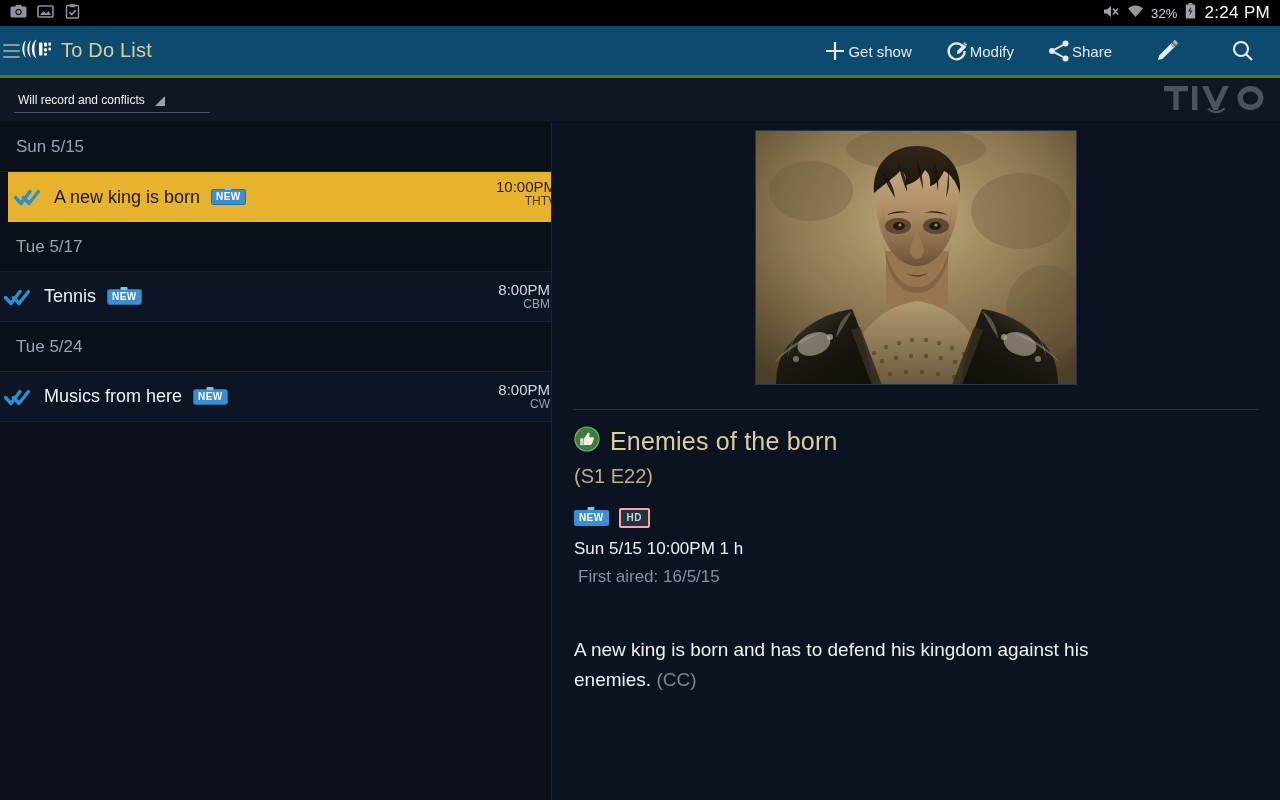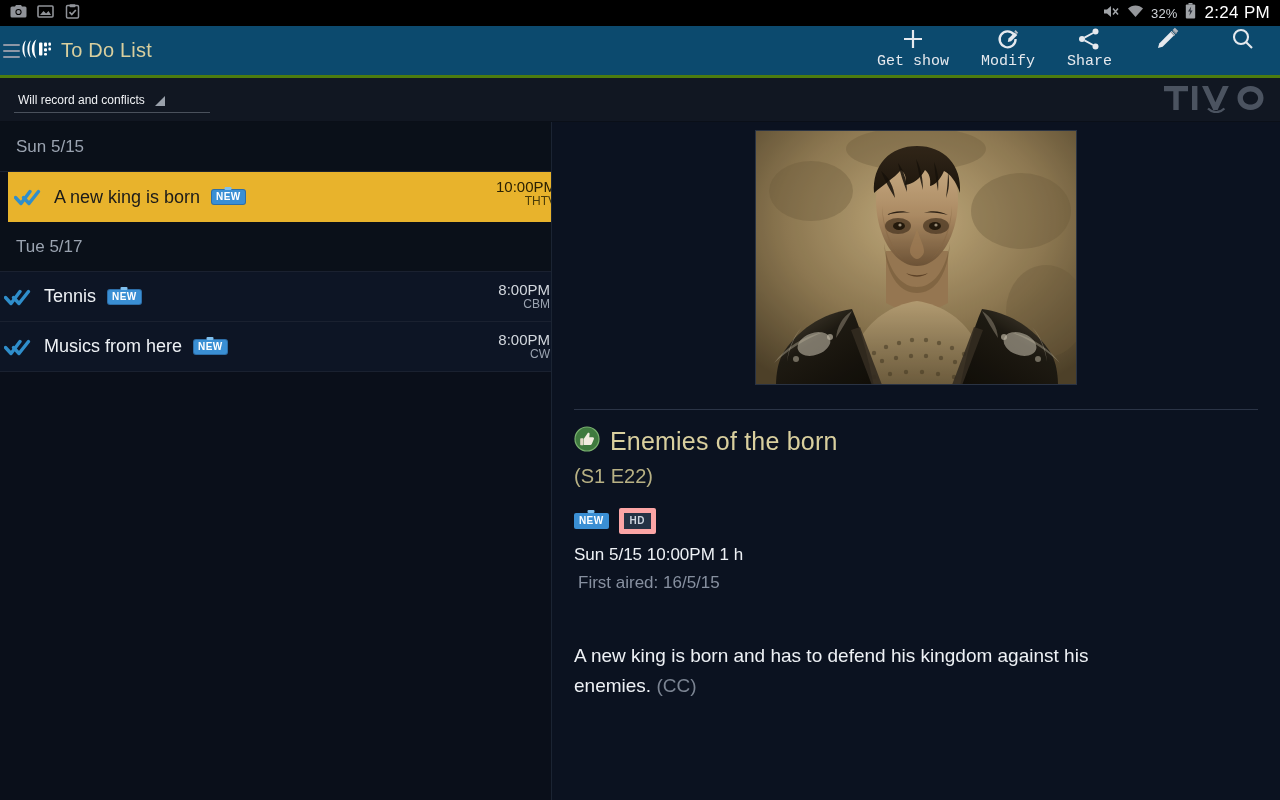--- a/index.html
+++ b/index.html
@@ -50,25 +50,25 @@
   }
   #tivo-mark { margin: 0 9px 0 2px; display: block; }
   #app-title {
     color: #d9cf9e; font-size: 20px; letter-spacing: .2px;
   }
 
   #actions {
     margin-left: auto; display: flex; align-items: flex-end; height: 100%;
   }
   .action {
-    display: flex; flex-direction: column; align-items: center;
+    display: flex; flex-direction: row; align-items: center;
+    justify-content: center;
     height: 100%;
     padding: 0 16px;
     min-width: 60px;
-    font-family: Liberation Mono, monospace;
   }
   .action .glyph { display:block; height: 26px; display:flex; align-items:center; justify-content:center; }
   .action .lbl {
     color: #e6e9ee; font-size: 15px; margin-top: 1px; white-space: nowrap;
   }
   #action-edit, #action-search { padding: 0 24px; }
 
   
   #sub-bar {
     height: 44px; width: 100%;
@@ -211,21 +211,21 @@
   }
   .badge-static::before {
     content: ""; position: absolute; top: -3px; left: 50%;
     transform: translateX(-50%);
     width: 7px; height: 3px; background: #7fc0ef; border-radius: 1px;
   }
   .badge-hd {
     background: #243244; color: #cdd4de;
     font-size: 10px; font-weight: bold; letter-spacing: .4px;
     padding: 3px 6px; border-radius: 2px; line-height: 1;
-    border: 5px solid #fca5a5;
+    border: 2px solid #fca5a5;
   }
   #detail-when {
     color: #eef1f5; font-size: 17px; margin-top: 11px;
   }
   #detail-firstaired {
     color: #8790a0; font-size: 17px; margin-top: 8px; padding-left: 4px;
   }
   #tv-icon-wrap { margin-top: 12px; }
   #detail-desc {
     color: #eef1f5; font-size: 19px; line-height: 30px;
@@ -411,20 +411,21 @@
         </svg>
       </span>
       <span class="show-title">Tennis</span>
       <span class="badge-new">NEW</span>
       <span class="row-right">
         <span class="row-time">8:00PM</span>
         <span class="row-chan">CBM</span>
       </span>
     </div>
 
+    <div class="date-header">Tue 5/24</div>
     <div class="show-row">
       <span class="check-icon">
         <svg width="30" height="20" viewBox="0 0 30 20">
           <path d="M1.5 10.5l5.5 6L16 4.5" fill="none" stroke="#2f8ecb" stroke-width="3.4" stroke-linecap="round" stroke-linejoin="round"></path>
           <path d="M9.5 10.5l5.5 6L24.5 4.5" fill="none" stroke="#2f8ecb" stroke-width="3.4" stroke-linecap="round" stroke-linejoin="round"></path>
         </svg>
       </span>
       <span class="show-title">Musics from here</span>
       <span class="badge-new">NEW</span>
       <span class="row-right">

